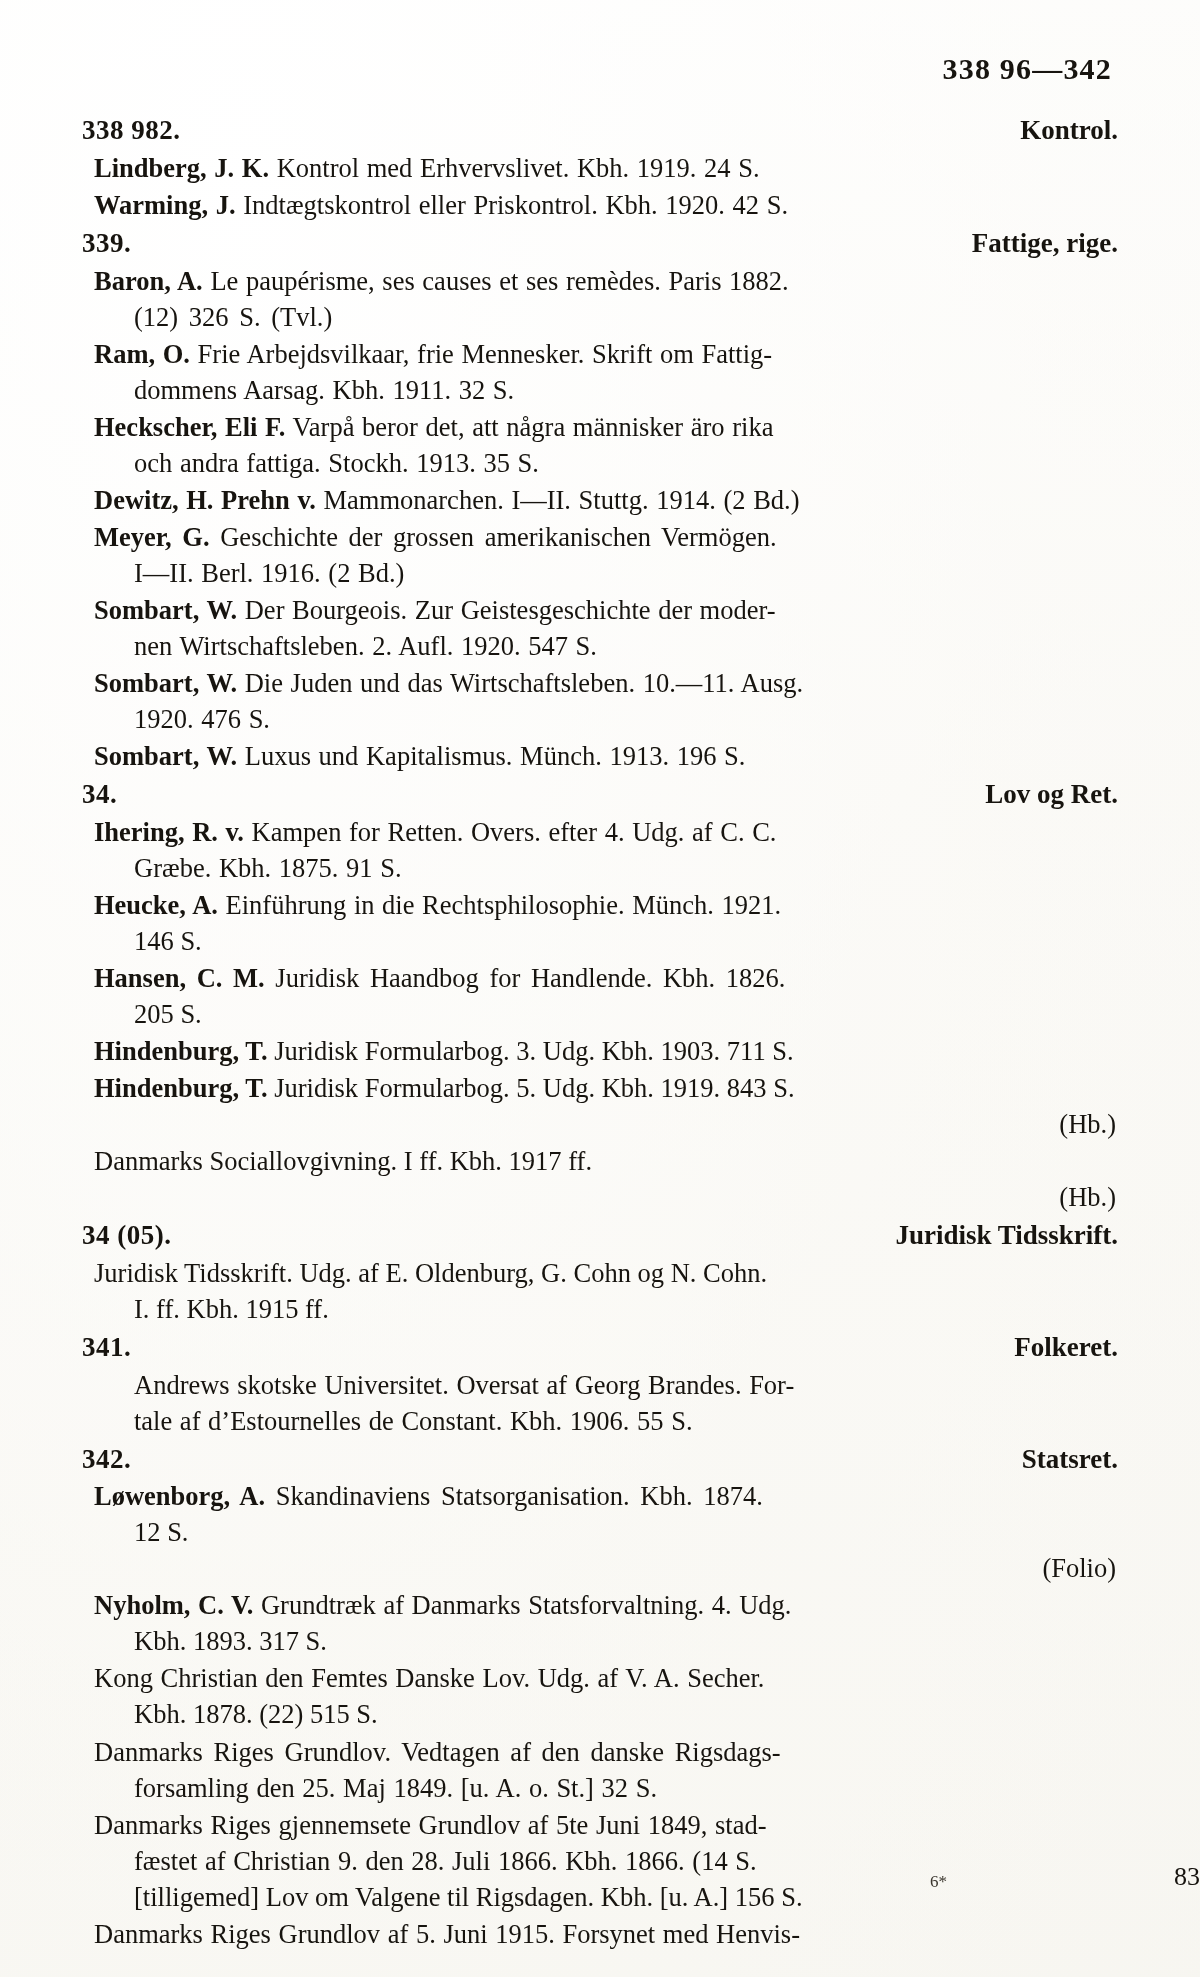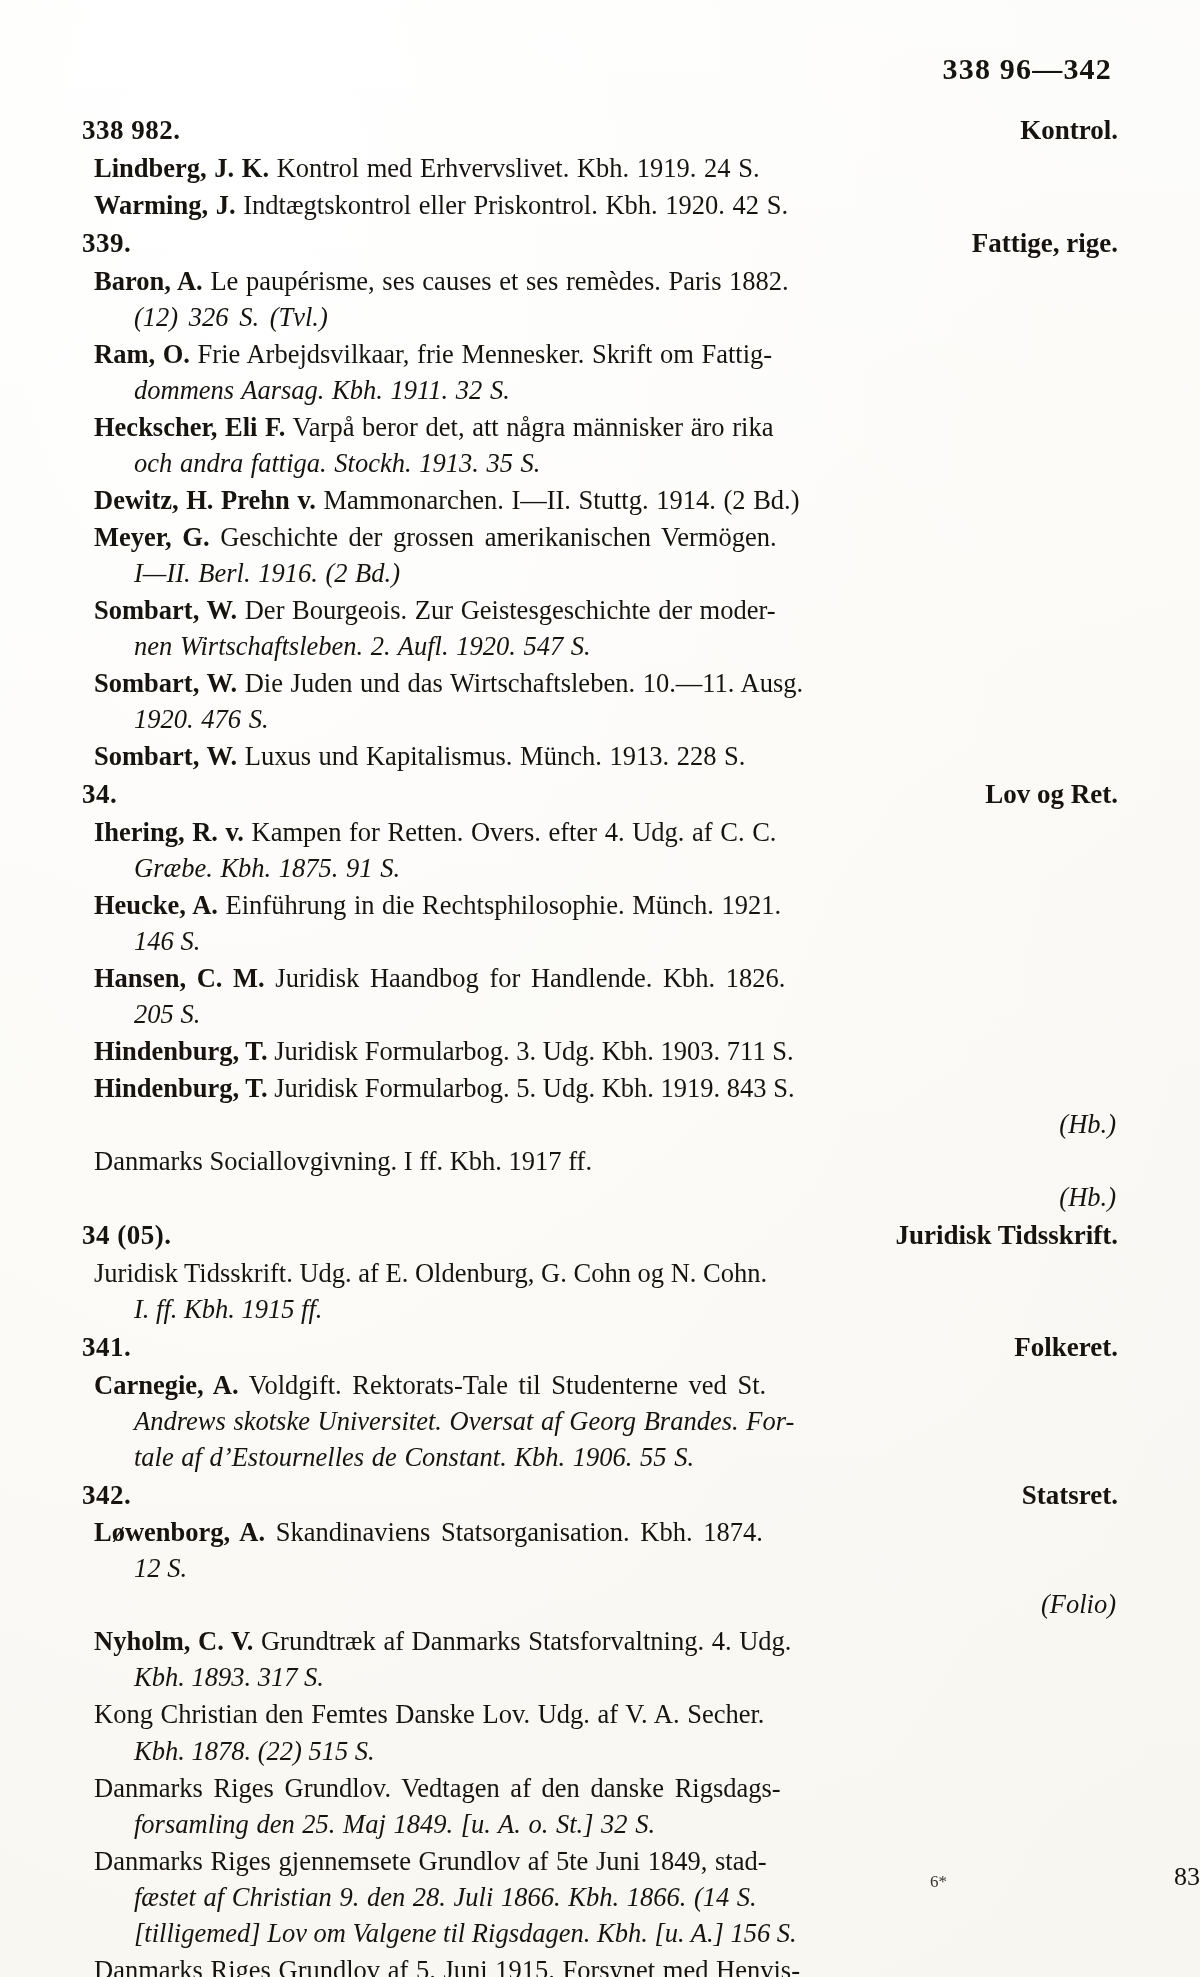--- a/index.html
+++ b/index.html
@@ -49,21 +49,21 @@
     font-size: 26.5px;
     line-height: 1.36;
   }
   .entry {
     margin: 0 0 1px 12px;
     text-indent: 0;
     padding-left: 40px;
   }
   .entry .l1 { display: block; margin-left: -40px; }
   .entry .l2,
-  .entry .l3 { display: block; font-style: italic; }
+  .entry .l3 { display: block; }
   .entry b { font-weight: bold; }
   .sec {
     position: relative;
     display: flex;
     justify-content: space-between;
     align-items: center;
     font-weight: bold;
     margin: 2px 0 1px 0;
   }
   .sec .num { font-size: 27px; letter-spacing: 0.5px; }
@@ -150,21 +150,21 @@
         <span class="l1 w"><b>Sombart, W.</b> <span>Der Bourgeois. Zur Geistesgeschichte der moder-</span></span>
         <span class="l2 w">nen Wirtschaftsleben. 2. Aufl. 1920. 547 S.</span>
       </div>
 
       <div class="entry">
         <span class="l1 w"><b>Sombart, W.</b> <span>Die Juden und das Wirtschaftsleben. 10.—11. Ausg.</span></span>
         <span class="l2 w">1920. 476 S.</span>
       </div>
 
       <div class="entry">
-        <span class="l1 w"><b>Sombart, W.</b> <span>Luxus und Kapitalismus. Münch. 1913. 228 S.</span></span>
+        <span class="l1 w"><b>Sombart, W.</b> <span>Luxus und Kapitalismus. Münch. 1913. 196 S.</span></span>
       </div>
 
       <div class="sec">
         <span class="num">34.</span>
         <span class="title">Lov og Ret.</span>
       </div>
 
       <div class="entry">
         <span class="l1 w"><b>Ihering, R. v.</b> <span>Kampen for Retten. Overs. efter 4. Udg. af C. C.</span></span>
         <span class="l2 w">Græbe. Kbh. 1875. 91 S.</span>
@@ -203,21 +203,20 @@
         <span class="l1">Juridisk Tidsskrift. Udg. af E. Oldenburg, G. Cohn og N. Cohn.</span>
         <span class="l2">I. ff. Kbh. 1915 ff.</span>
       </div>
 
       <div class="sec">
         <span class="num">341.</span>
         <span class="title">Folkeret.</span>
       </div>
 
       <div class="entry">
-        <span class="l1 ww"><b>Carnegie, A.</b> <span>Voldgift. Rektorats-Tale til Studenterne ved St.</span></span>
         <span class="l2 w">Andrews skotske Universitet. Oversat af Georg Brandes. For-</span>
         <span class="l3 w">tale af d’Estournelles de Constant. Kbh. 1906. 55 S.</span>
       </div>
 
       <div class="sec">
         <span class="num">342.</span>
         <span class="title">Statsret.</span>
       </div>
 
       <div class="entry">

